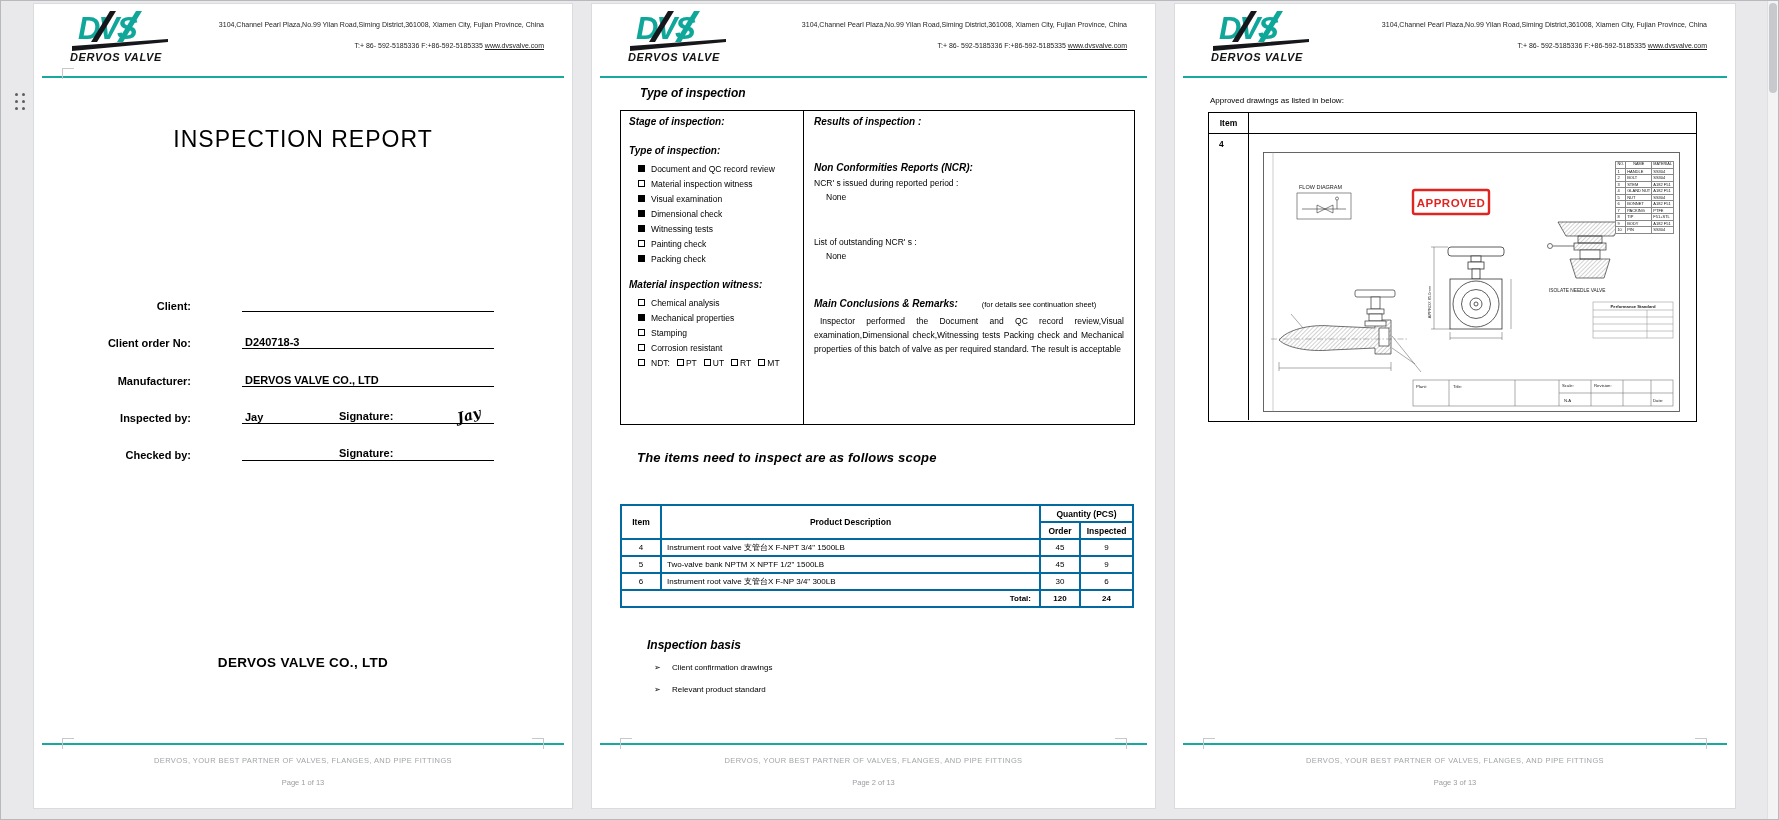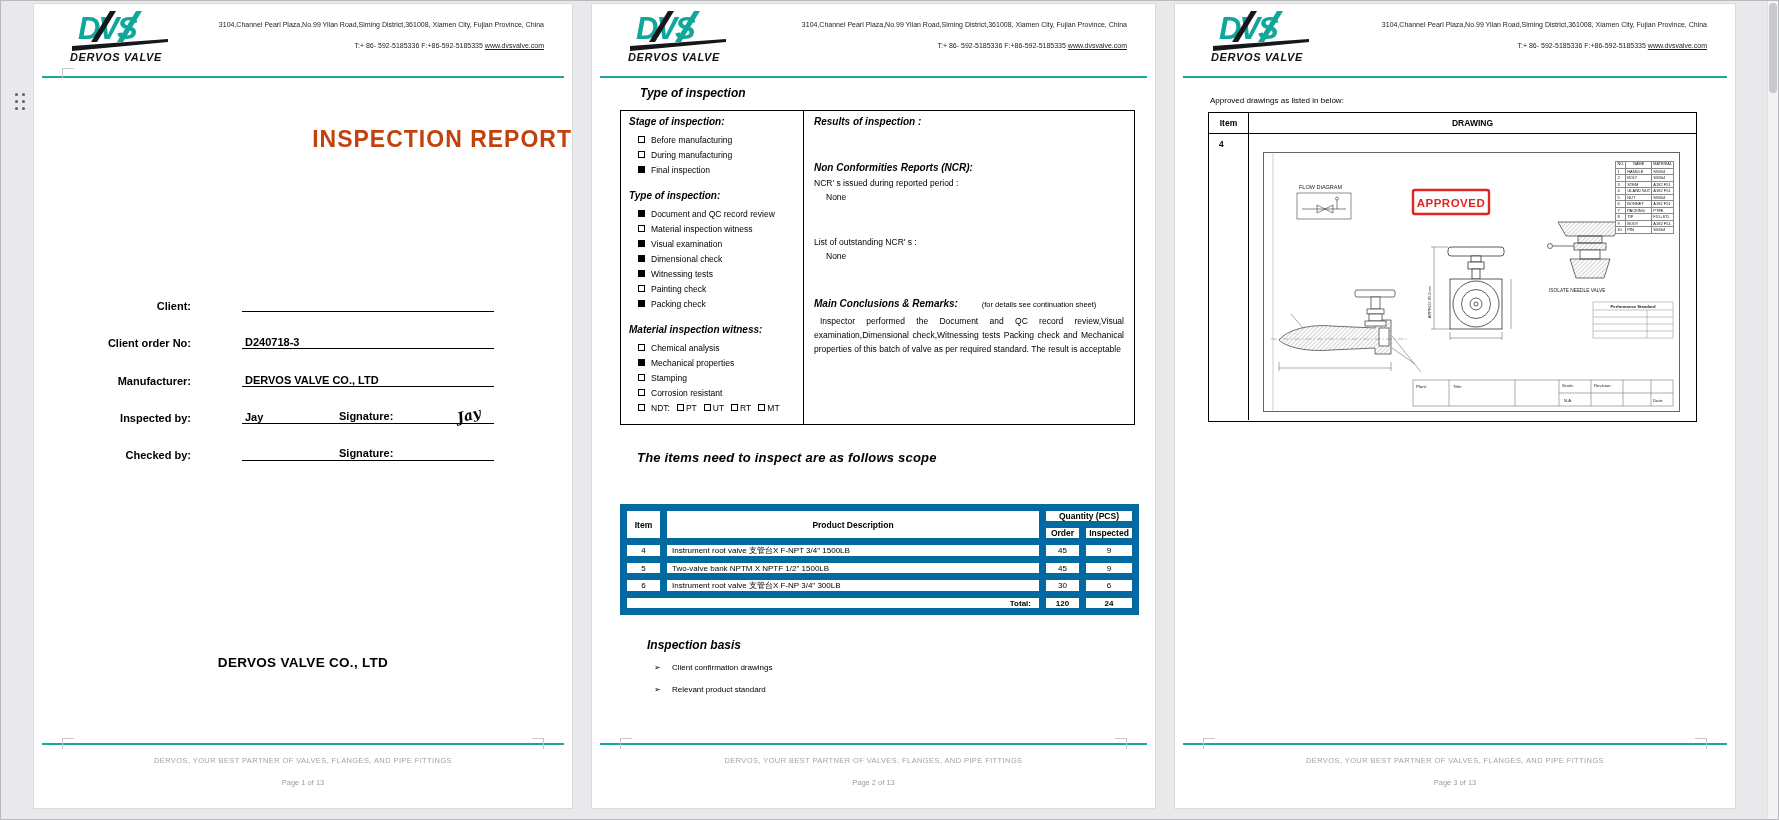--- a/index.html
+++ b/index.html
@@ -21,22 +21,22 @@
   .hdr-addr .site { text-decoration:underline; }
   .rule { position:absolute; left:8px; right:8px; height:2px; background:#18A89E; }
   .hdr-rule { top:72px; } .ftr-rule { top:739px; }
   .cmark { position:absolute; width:12px; height:11px; border-left:1px solid #c6c8ca; border-top:1px solid #c6c8ca; }
   .ftr-tag  { position:absolute; top:752px; left:0; right:0; text-align:center;
               font-size:7.5px; color:#a2a4a6; letter-spacing:.4px; }
   .ftr-page { position:absolute; top:774px; left:0; right:0; text-align:center;
               font-size:7.5px; color:#9b9da0; }
 
   
-  .p1-title { position:absolute; top:122px; left:0; right:0; text-align:right;
-              font-size:23px; font-weight:700; letter-spacing:1px; color:#c2410c; }
+  .p1-title { position:absolute; top:122px; left:0; right:0; text-align:center;
+              font-size:23px; font-weight:400; letter-spacing:1px; color:#000000; }
   .frow { position:absolute; left:36px; width:424px; height:24px; display:flex;
           align-items:flex-end; font-size:11px; font-weight:bold; color:#000; }
   .frow .lab { width:128px; text-align:right; padding-right:7px; white-space:nowrap; }
   .frow .val { flex:1; border-bottom:1.3px solid #000; padding-left:3px; position:relative; white-space:nowrap;margin-left:44px; }
   .sig-lab { position:absolute; left:97px; bottom:1px; }
   .sig-script { position:absolute; left:215px; bottom:0; font-family:"DejaVu Serif", serif;
                 font-style:italic; font-size:14px; transform:rotate(-14deg); }
   .p1-company { position:absolute; top:651px; left:0; right:0; text-align:center;
                 font-weight:bold; font-size:13.5px; letter-spacing:.3px; }
 
@@ -53,21 +53,21 @@
   .ckbox.sub { margin-left:7px; margin-right:2px; }
   .gap13 { height:13px; } .gap30 { height:30px; } .gap31 { height:31px; } .gap33 { height:33px; }
   .ncr-line { font-size:8.5px; height:14px; }
   .ncr-none { font-size:8.5px; height:14px; padding-left:12px; }
   .remarks-note { font-size:7.5px; font-weight:normal; font-style:normal;padding-left:21px; }
   .p2-para { font-size:8.5px; line-height:14px; text-align:justify; text-indent:6px; margin-top:0; }
   .p2-scope-h { position:absolute; left:45px; top:446px; font-size:13px; font-weight:bold;
                 font-style:italic; letter-spacing:.2px; }
   .p2-amount { position:absolute; left:93px; top:468px; font-size:8px; line-height:15px; }
   .p2-table { position:absolute; left:28px; top:500px; border-collapse:collapse; }
-  .p2-table th, .p2-table td { border:7px solid #0369a1; height:17px; font-size:8px; padding:0 3px; }
+  .p2-table th, .p2-table td { border:2px solid #0369a1; height:17px; font-size:8px; padding:0 3px; }
   .p2-table th { font-size:8.5px; }
   .p2-table .c { text-align:center; } .p2-table .l { text-align:left; padding-left:5px; }
   .p2-table .tot td { font-weight:bold; }
   .p2-basis-h { position:absolute; left:55px; top:634px; font-size:12px; font-weight:bold; font-style:italic; }
   .p2-bullet { position:absolute; left:62px; font-size:8px; }
   .p2-bullet .arr { margin-right:9px; font-size:8px; }
 
   
   .p3-intro { position:absolute; left:35px; top:92px; font-size:8px; color:#000; }
   .p3-table { position:absolute; left:33px; top:108px; width:489px; height:310px; border:1.2px solid #000; }
@@ -178,34 +178,20 @@
         <span class="site">www.dvsvalve.com</span>
       </div>
     </div>
     <div class="rule hdr-rule"></div>
 
     <div class="p2-heading">Type of inspection</div>
 
     <div class="p2-box">
       <div class="p2-left">
         <div class="sec-title">Stage of inspection:</div>
-        <div>
-            <div class="ckrow">
-              <span class="ckbox"></span>
-              <span class="cktext">Before manufacturing</span>
-            </div>
-            <div class="ckrow">
-              <span class="ckbox"></span>
-              <span class="cktext">During manufacturing</span>
-            </div>
-            <div class="ckrow">
-              <span class="ckbox on"></span>
-              <span class="cktext">Final inspection</span>
-            </div>
-          </div>
         <div class="gap13"></div>
         <div class="sec-title">Type of inspection:</div>
         <div>
             <div class="ckrow">
               <span class="ckbox on"></span>
               <span class="cktext">Document and QC record review</span>
             </div>
             <div class="ckrow">
               <span class="ckbox"></span>
               <span class="cktext">Material inspection witness</span>
@@ -357,21 +343,20 @@
         <span class="site">www.dvsvalve.com</span>
       </div>
     </div>
     <div class="rule hdr-rule"></div>
 
     <div class="p3-intro">Approved drawings as listed in below:</div>
 
     <div class="p3-table">
       <div class="p3-th">
         <div class="item">Item</div>
-        <div class="drawing">DRAWING</div>
       </div>
       <div class="p3-body">
         <div class="p3-item-col">4</div>
 
         <div class="p3-sheet">
           <svg width="417" height="260" viewBox="0 0 417 260">
             <defs>
               <pattern id="h1" width="3" height="3" patternTransform="rotate(45)" patternUnits="userSpaceOnUse">
                 <line x1="0" y1="0" x2="0" y2="3" stroke="#666" stroke-width="0.6"></line>
               </pattern>

